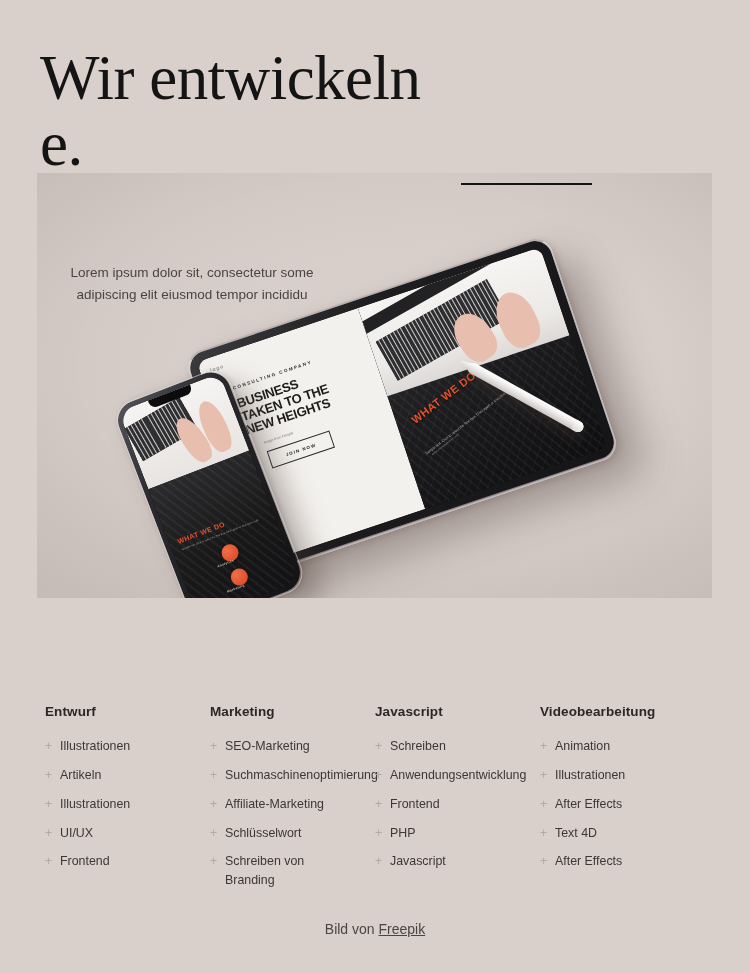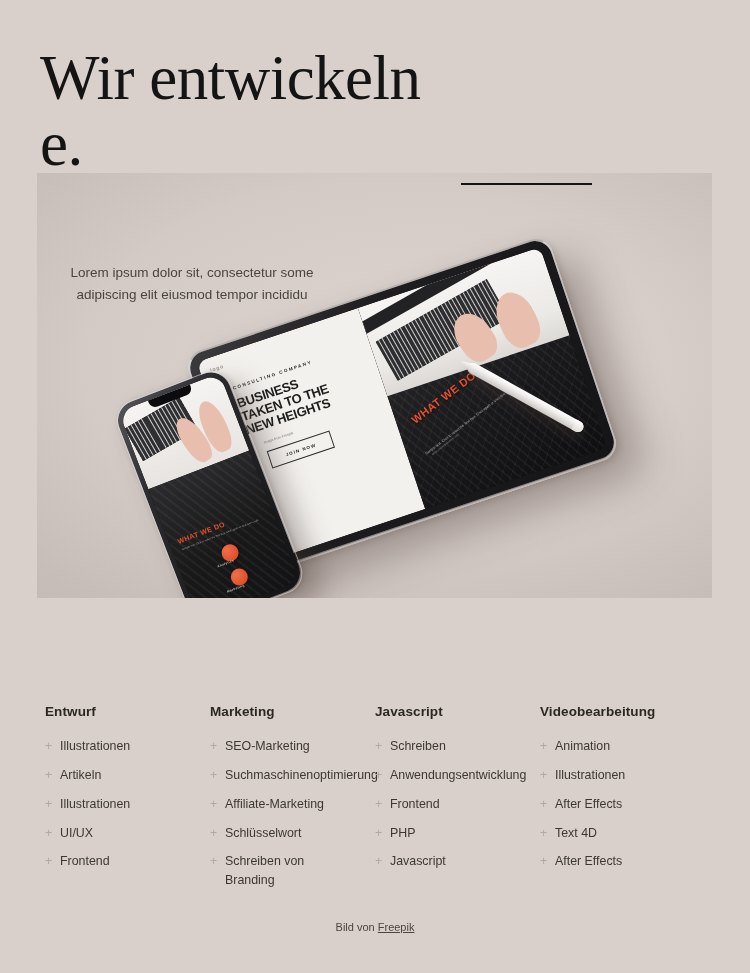--- a/index.html
+++ b/index.html
@@ -470,21 +470,21 @@
     font-weight: 400;
   }
 
   
   .credit {
     position: absolute;
     left: 0;
     top: 921px;
     width: 750px;
     text-align: center;
-    font-size: 11px;
+    font-size: 14px;
     color: #4b4542;
   }
   .credit a {
     color: #4b4542;
     text-decoration: underline;
   }
 </style>
 </head>
 <body>
 

